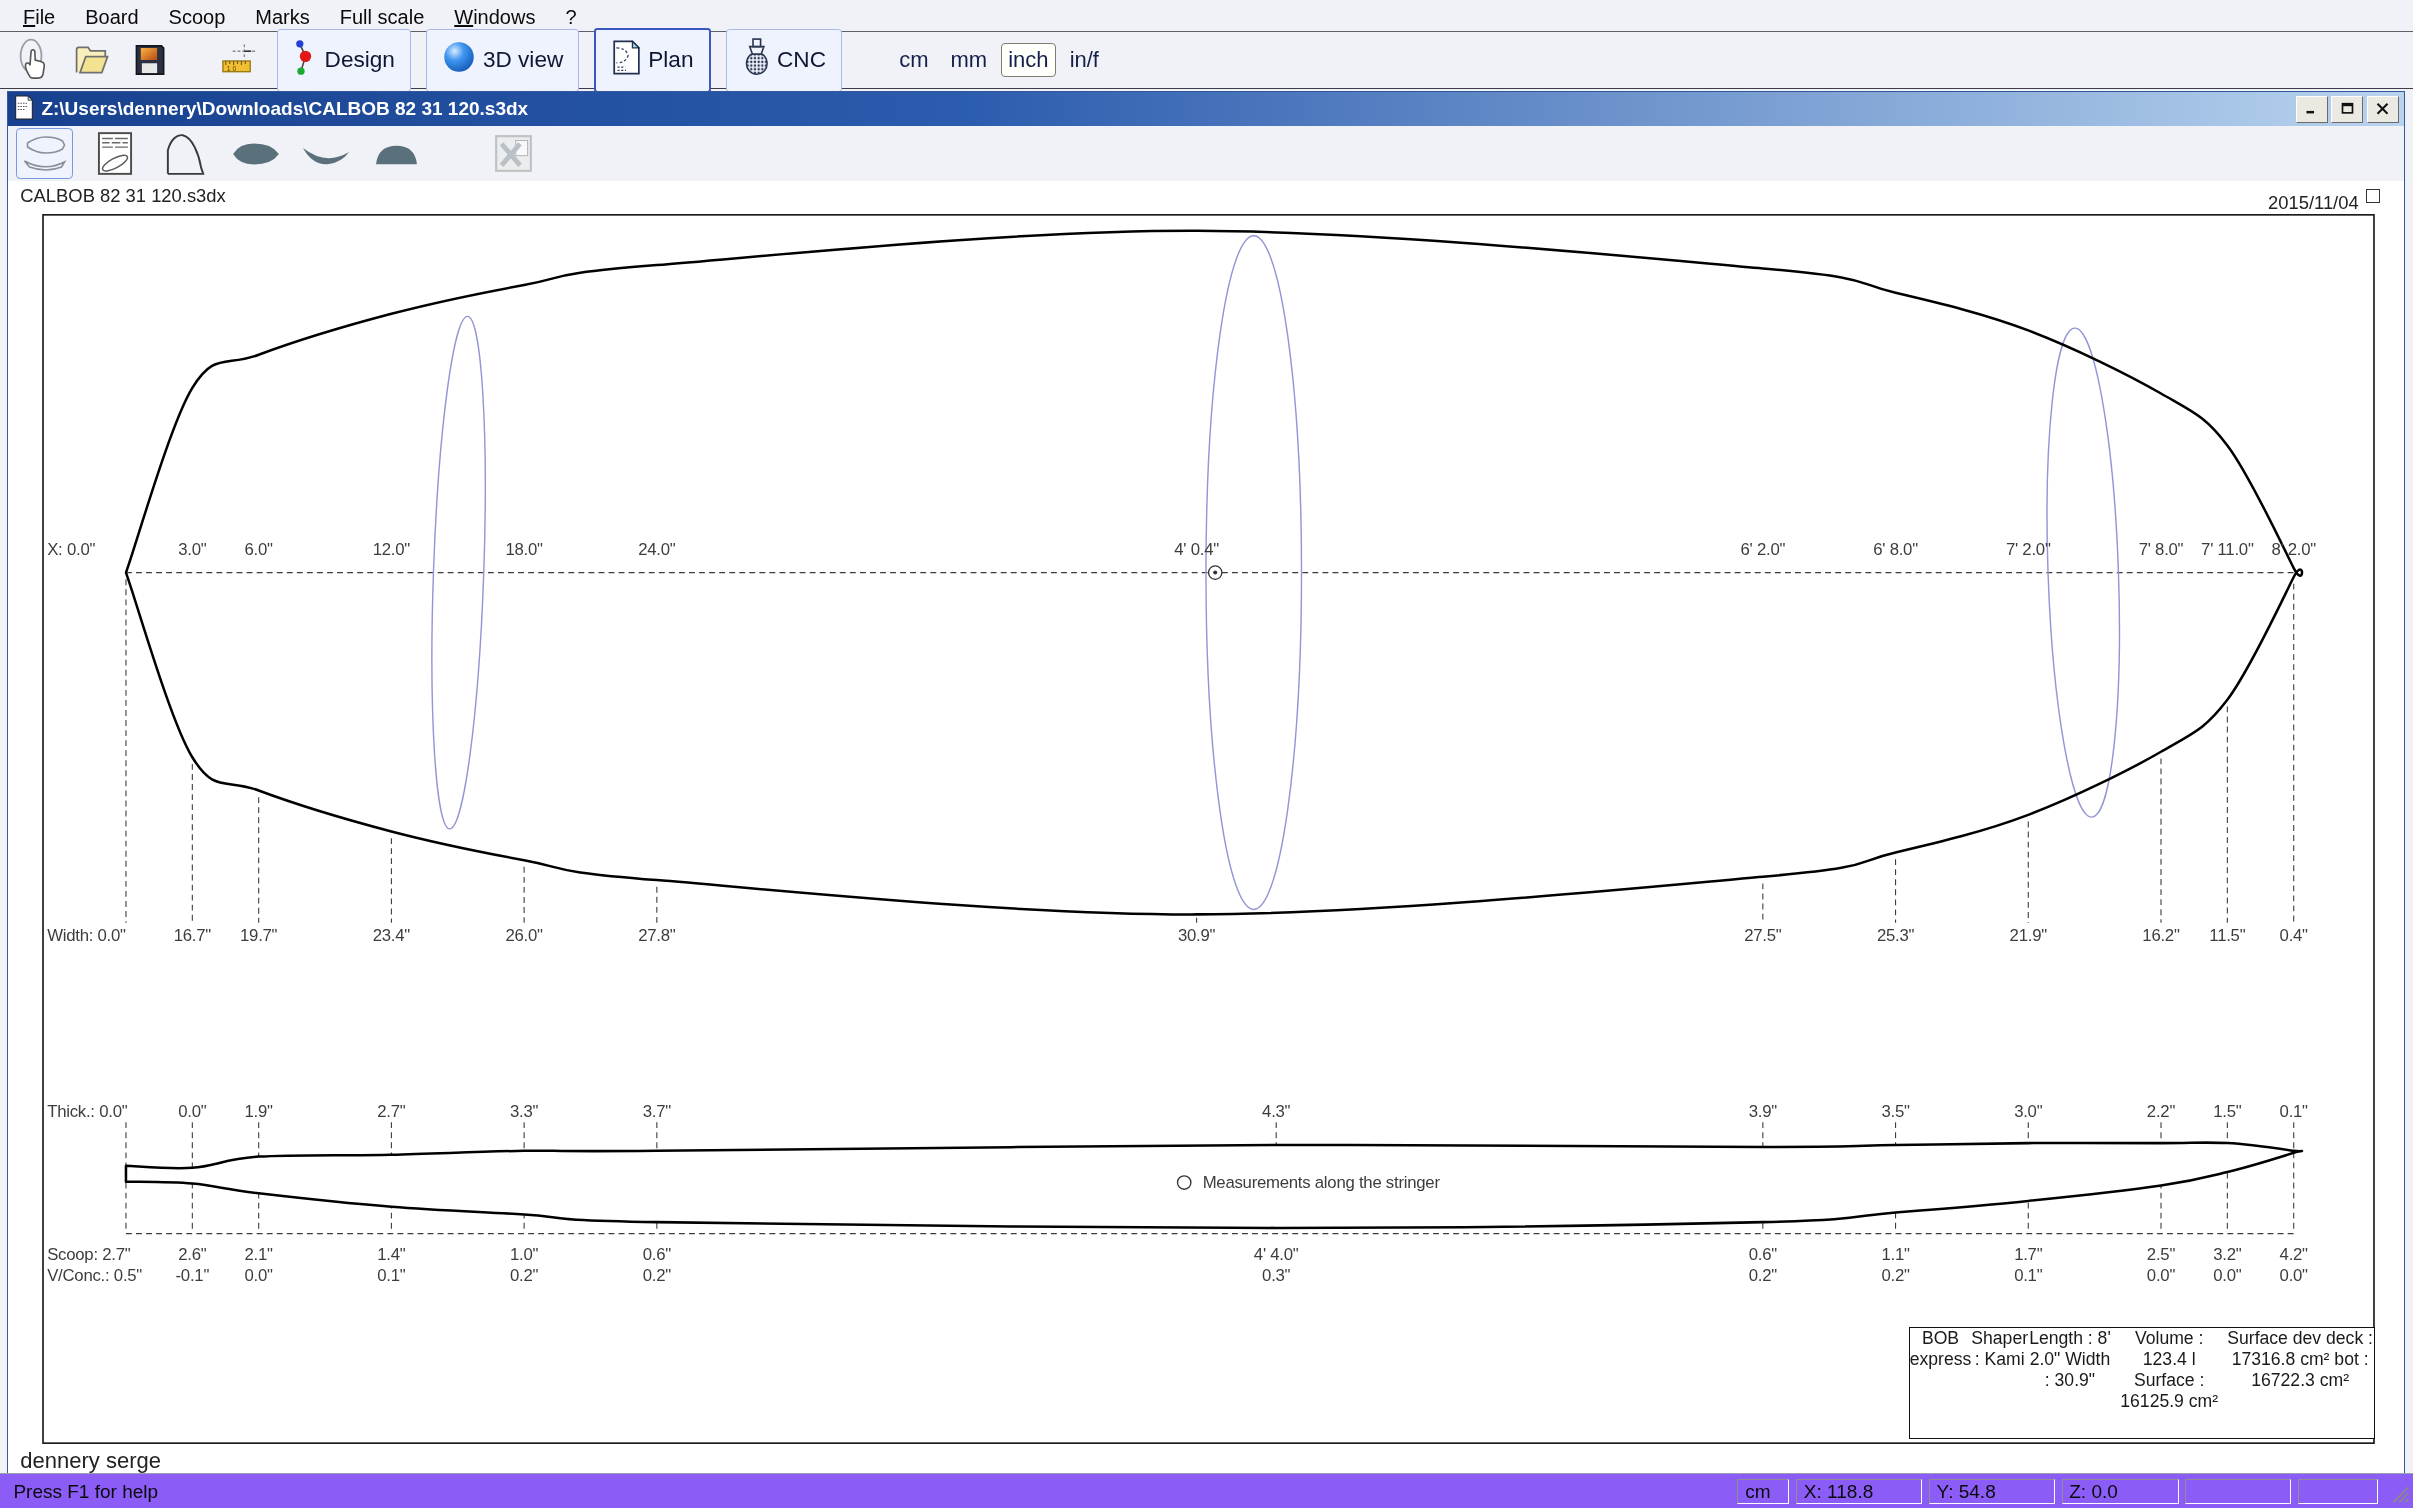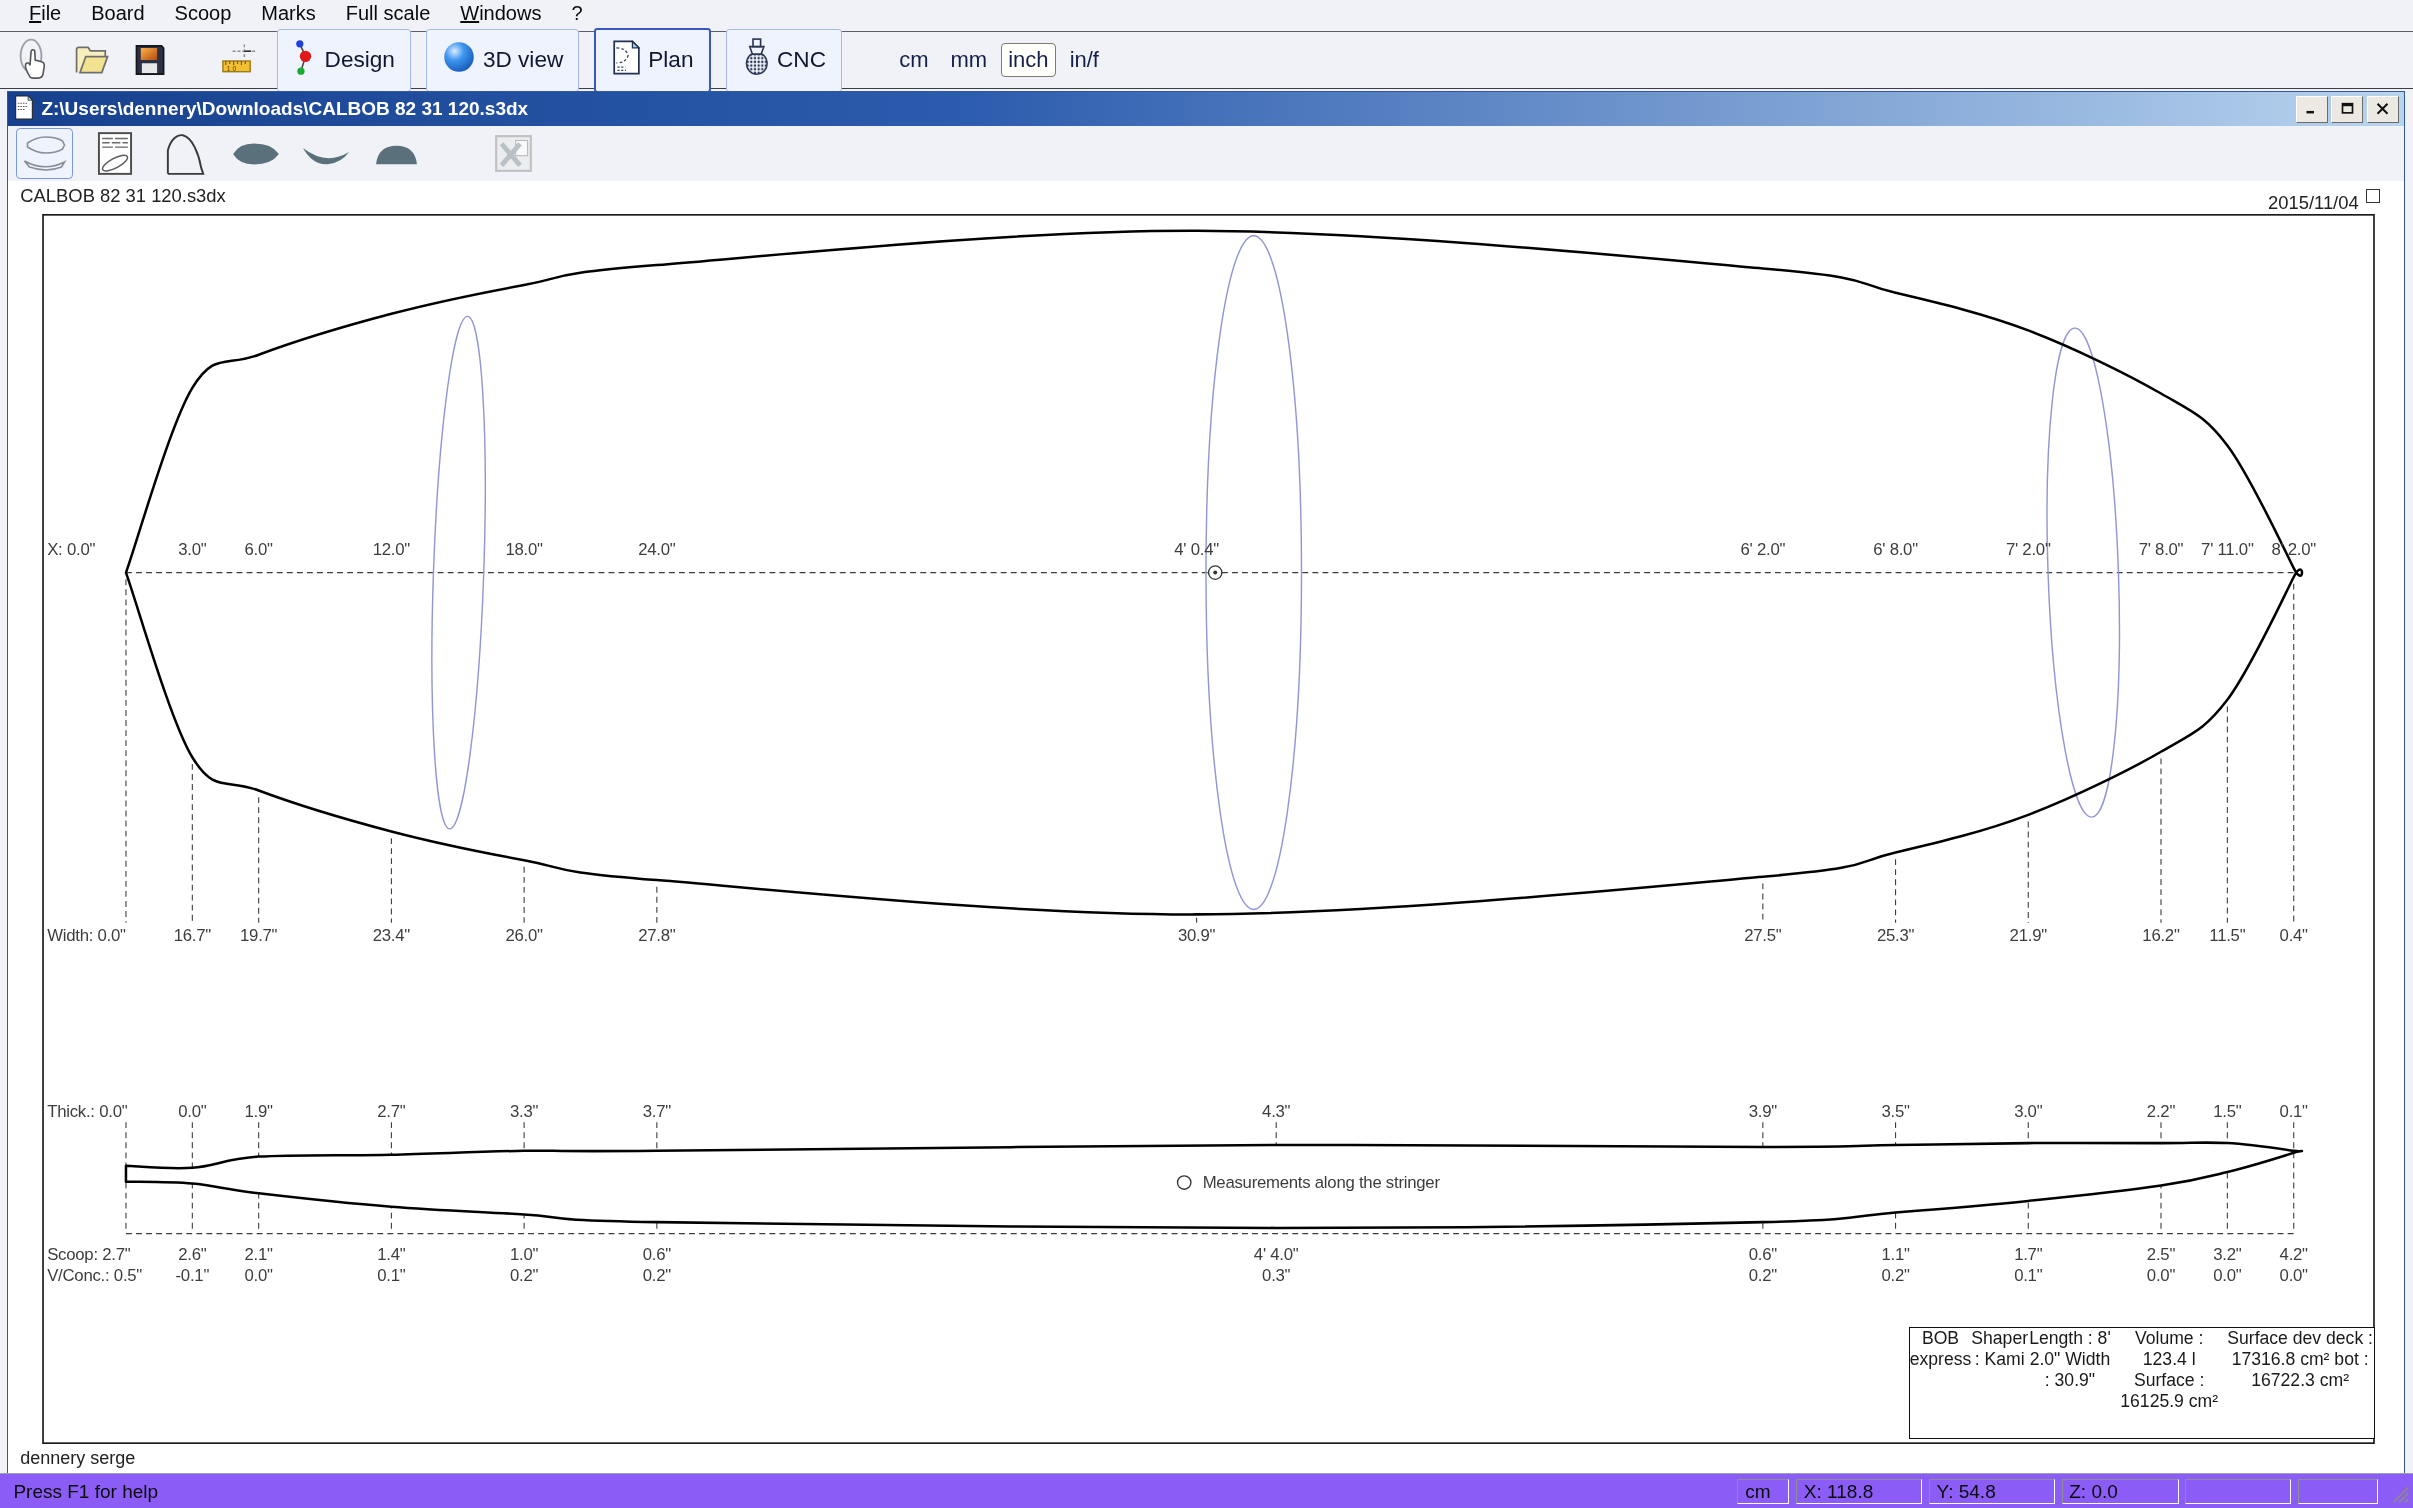--- a/index.html
+++ b/index.html
@@ -5,21 +5,21 @@
   html,body{margin:0;padding:0;}
   body{
     width:2413px;height:1508px;overflow:hidden;position:relative;
     background:#f1f2f8;
     font-family:"Liberation Sans",sans-serif;
     -webkit-font-smoothing:antialiased;
     color:#111;
   }
   
   .menubar{
-    height:31px;display:flex;align-items:flex-start;padding-left:14px;
+    height:31px;display:flex;align-items:flex-end;padding-left:8px;
     background:#f1f2f8;border-bottom:0.8px solid #5d5e66;
     font-size:20px;color:#0a0a0a;
   }
   .mi{display:inline-block;padding:1.7px 15px;cursor:default;}
   .mi.accel::first-letter{text-decoration:underline;}
   
   .toolbar{
     height:56px;display:flex;align-items:center;
     background:#f1f2f8;border-bottom:1.7px solid #3c3d46;
     padding-left:15px;
@@ -59,21 +59,21 @@
   .sicon{width:55px;height:49px;display:flex;align-items:center;justify-content:center;border:1.7px solid transparent;border-radius:4.2px;}
   .sicon.selected{border:1.7px solid #7a97e2;background:#eef3fd;}
   .sicon.disabled{opacity:.55;}
   .client{
     position:absolute;left:0;right:0;top:89px;bottom:0;background:#fff;overflow:hidden;
   }
   .doc-label{position:absolute;left:12.6px;top:4.2px;font-size:18.4px;color:#222;}
   .doc-date{position:absolute;right:45px;top:11px;font-size:18.4px;color:#222;}
   .date-check{position:absolute;right:23.5px;top:7.5px;width:14.2px;height:14.2px;border:1.7px solid #333;background:#fff;box-sizing:border-box;}
   .drawing{position:absolute;left:34px;top:33px;}
-  .user-sig{position:absolute;left:12.6px;top:1267px;font-size:18px;color:#222;}
+  .user-sig{position:absolute;left:12.6px;top:1267px;font-size:22px;color:#222;}
   .infobox{
     position:absolute;left:1901px;top:1146px;width:466px;height:112px;
     border:1.7px solid #111;background:#fff;box-sizing:border-box;
     display:flex;flex-direction:row;justify-content:center;text-align:center;
     font-size:17.6px;line-height:21px;color:#1a1a1a;
   }
   
   .statusbar{
     position:absolute;left:0;top:1473px;width:2413px;height:35px;
     background:#8b5cf6;border-top:0.8px solid #9aa0ae;

